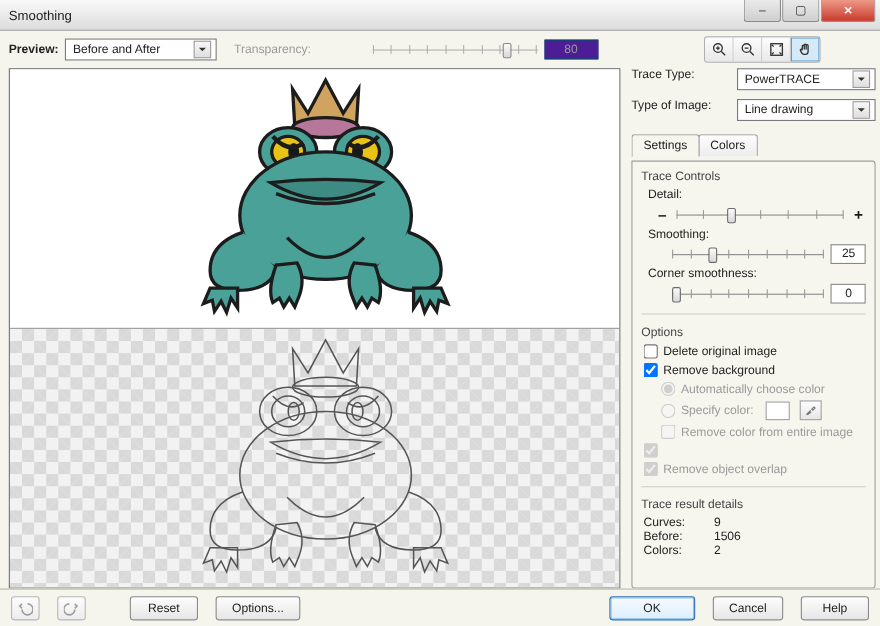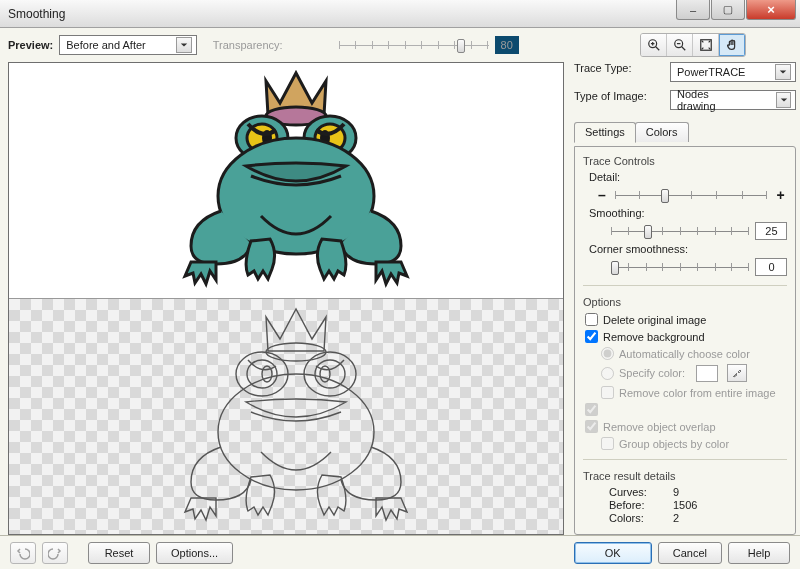--- a/index.html
+++ b/index.html
@@ -51,21 +51,21 @@
   .select .arrow { margin-left:auto; width:16px; height:16px;
     border:1px solid #9a9a9a; background:linear-gradient(#f8f8f8,#dedede);
     display:flex;align-items:center;justify-content:center;}
   .select .arrow svg{width:8px;height:8px;fill:#333;}
   .disabled { color:#9a9a9a; }
   
   .tslider { position:relative; width:150px; height:18px; }
   .tslider .track { position:absolute; top:9px; left:0; right:0; height:1px; background:#b0b0b0;}
   .tslider .tick { position:absolute; top:5px; width:1px; height:8px; background:#b0b0b0;}
   .tslider .thumb { position:absolute; top:3px; width:8px; height:14px; background:linear-gradient(#fbfbfb,#d8d8d8); border:1px solid #888; border-radius:2px;}
-  .numbox { width:24px; height:18px; border:1px solid #0c4a6e; background:#0c4a6e;
+  .numbox { width:49px; height:18px; border:1px solid #0c4a6e; background:#4c1d95;
     display:flex;align-items:center;justify-content:center; color:#9a9a9a; }
   
   .toolgroup { display:flex; border:1px solid #b0b0b0; border-radius:3px; overflow:hidden; height:24px;}
   .toolbtn { width:26px; height:22px; background:linear-gradient(#fdfdfd,#e8e8e8);
     border-right:1px solid #c8c8c8; display:flex;align-items:center;justify-content:center;}
   .toolbtn:last-child{border-right:none;}
   .toolbtn.active{ background: #d6e9f7; border:1px solid #5b9bd5;}
   .toolbtn svg{width:14px;height:14px;stroke:#333;fill:none;stroke-width:1.4;}
   
   .main {
@@ -119,26 +119,26 @@
   .plusminus{width:14px;text-align:center;font-weight:bold;font-size:14px;color:#1a1a1a;}
   .valbox{width:32px;height:18px;border:1px solid #888;background:#fff;display:flex;align-items:center;justify-content:center;}
   .check{display:flex;align-items:center;gap:5px;padding:1px 0 1px 2px;}
   .check input{margin:0;width:13px;height:13px;}
   .check.indent{padding-left:18px;}
   .radio{display:flex;align-items:center;gap:5px;padding:1px 0 1px 18px;}
   .radio input{margin:0;}
   .colorbox{width:22px;height:17px;border:1px solid #a0a0a0;background:#fff;margin-left:6px;}
   .eyedrop{width:20px;height:18px;border:1px solid #a0a0a0;background:linear-gradient(#fefefe,#e6e6e6);display:flex;align-items:center;justify-content:center;margin-left:4px;}
   .results .row{display:flex;gap:4px;padding:0 0 1px 2px;}
-  .results .k{width:60px;margin-left:24px;}
+  .results .k{width:60px;}
   
   .bottombar{
     position:absolute; left:0; right:0; bottom:0; height:34px;
     border-top:1px solid #b8b8aa;
-    display:flex; align-items:center; padding:0 10px; gap:6px;
+    display:flex; align-items:center; padding:0 10px; gap:16px;
     background:#f5f5ee;
   }
   .btn{ height:22px; padding:0 14px; border:1px solid #8a8a8a;
     background:linear-gradient(#fdfdfd,#e6e6e6); border-radius:3px;
     display:flex;align-items:center;justify-content:center; min-width:62px;}
   .btn.primary{ border:1px solid #2b6fb5; box-shadow:0 0 0 1px #8fc0ea inset; background:linear-gradient(#f6fbff,#dceefc);}
   .iconbtn{ width:26px;height:22px;border:1px solid #b7b7b7;border-radius:3px;
     background:linear-gradient(#fdfdfd,#ececec);display:flex;align-items:center;justify-content:center;}
   .iconbtn.dis svg{opacity:.6;}
   .spacer{flex:1;}
@@ -304,21 +304,21 @@
         <span class="arrow">
             <svg viewBox="0 0 10 10">
               <path d="M1 3l4 4 4-4z"></path>
             </svg>
           </span>
       </div>
     </div>
     <div class="rrow">
       <span class="rlabel">Type of Image:</span>
       <div class="select" style="flex:1">
-        <span>Nodes drawing</span>
+        <span>Line drawing</span>
         <span class="arrow">
             <svg viewBox="0 0 10 10">
               <path d="M1 3l4 4 4-4z"></path>
             </svg>
           </span>
       </div>
     </div>
 
     <div class="tabs">
       <div class="tab active">Settings</div>
@@ -408,24 +408,20 @@
         <input type="checkbox" disabled="" style="">
           <span>Remove color from entire image</span>
       </label>
       <label class="check disabled">
         <input type="checkbox" checked="" disabled="" style="">
       </label>
       <label class="check disabled">
         <input type="checkbox" checked="" disabled="" style="">
           <span>Remove object overlap</span>
       </label>
-      <label class="check indent disabled">
-        <input type="checkbox" disabled="" style="">
-          <span>Group objects by color</span>
-      </label>
 
       <div class="hr"></div>
       <div class="grouptitle">Trace result details</div>
       <div class="results">
         <div class="row">
             <span class="k">Curves:</span>
             <span>9</span>
           </div>
         <div class="row">
             <span class="k">Before:</span>

